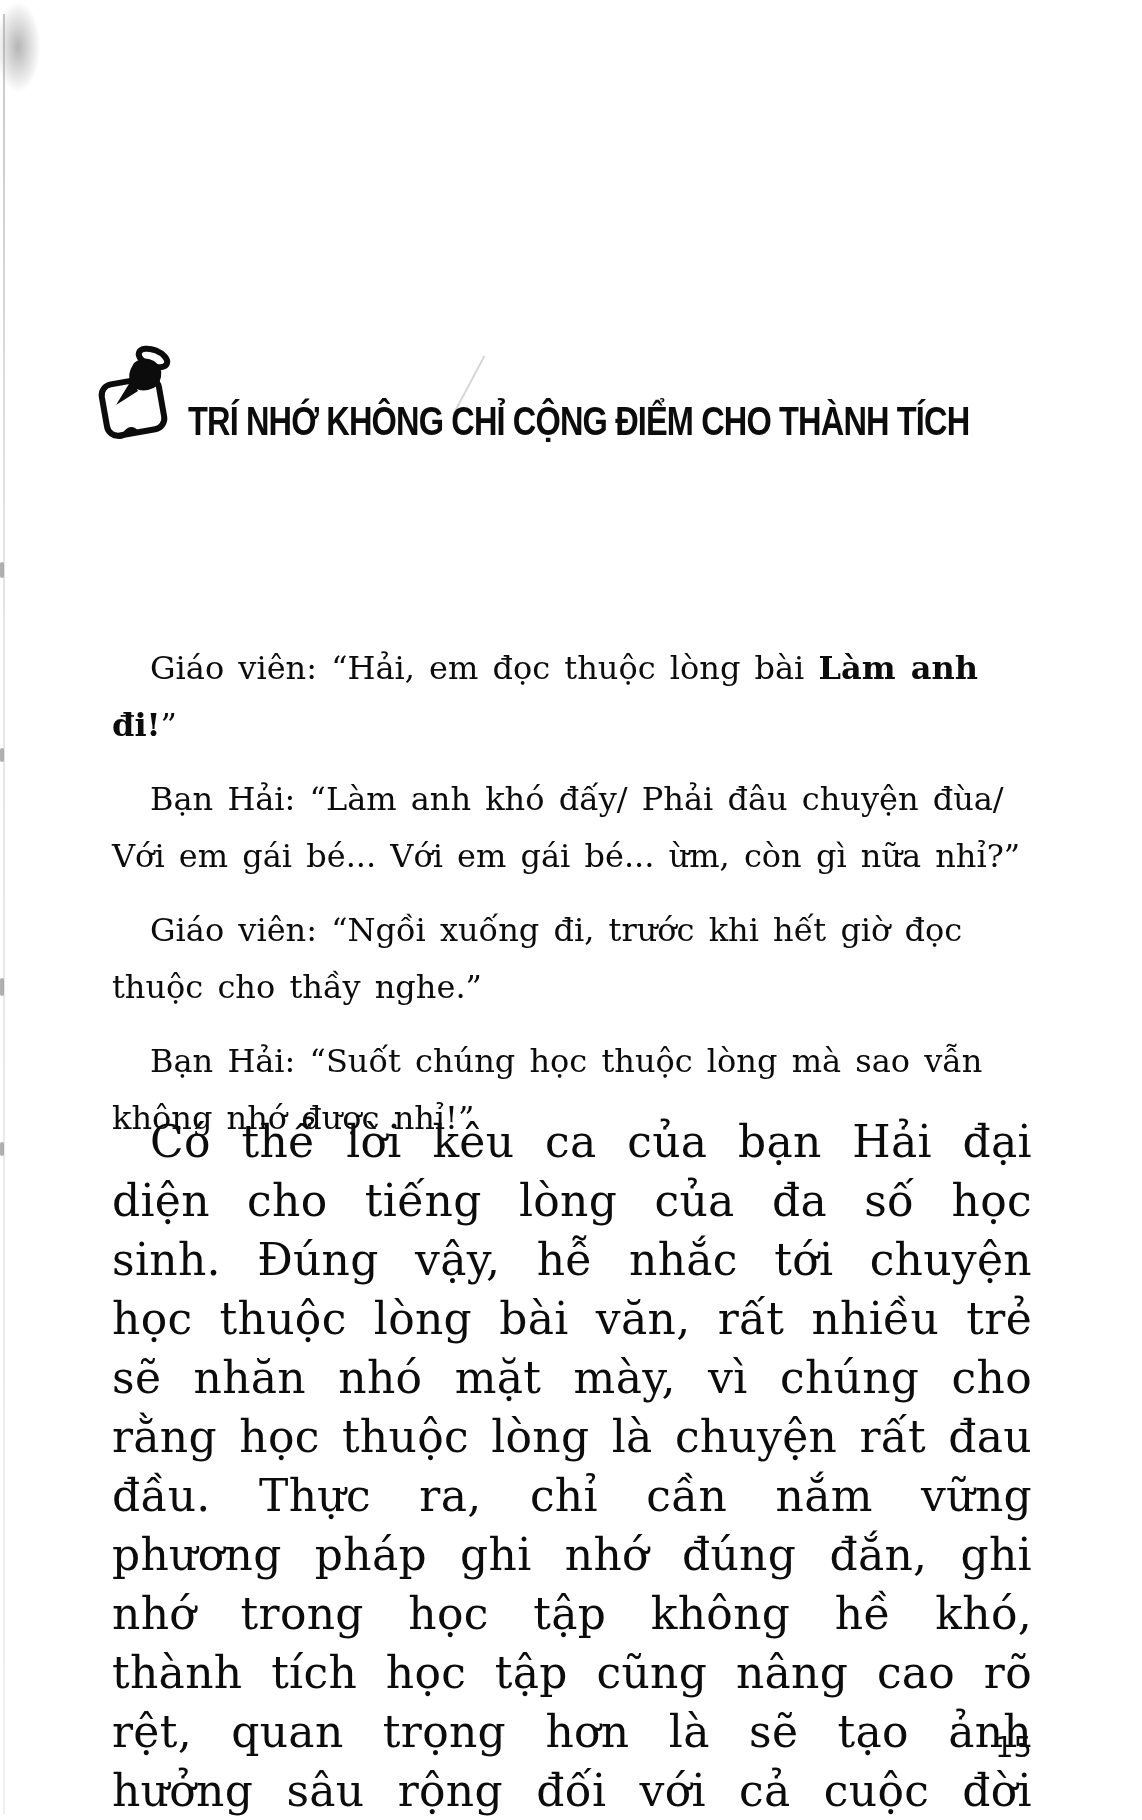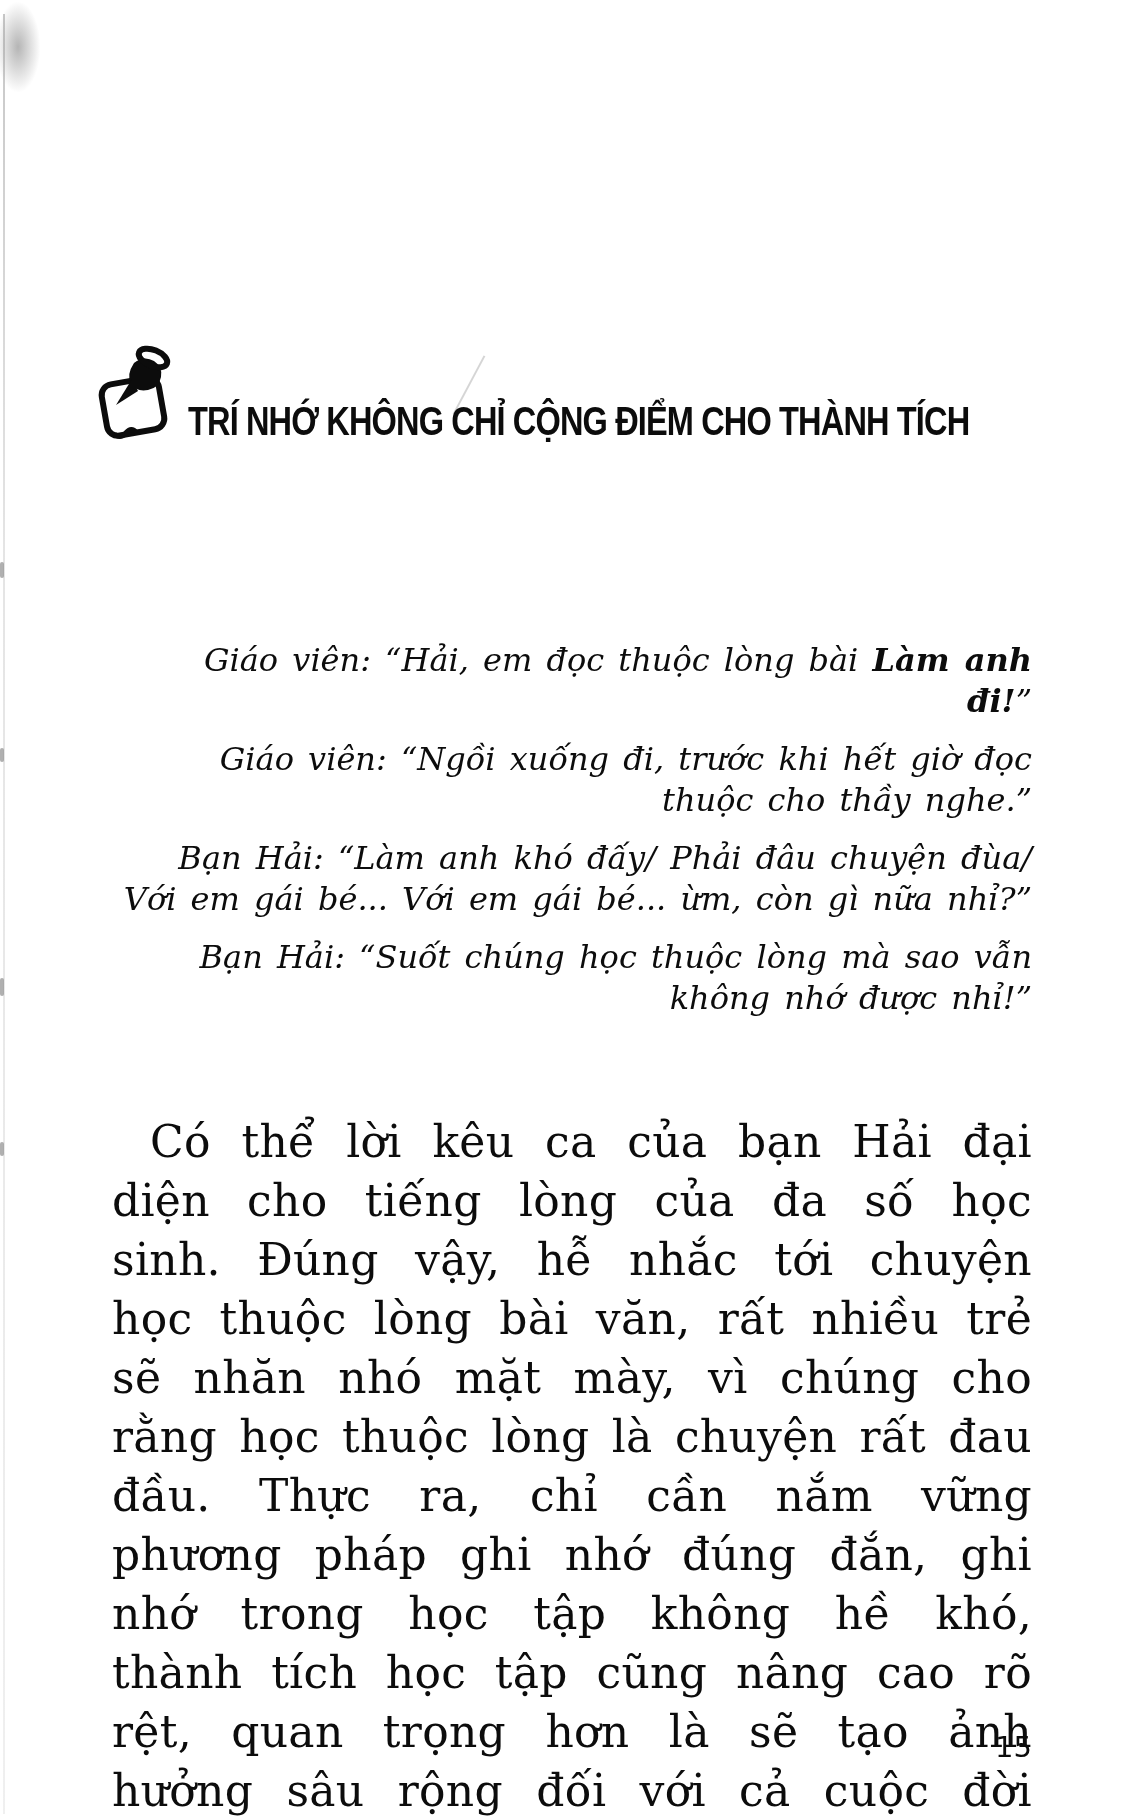--- a/index.html
+++ b/index.html
@@ -52,25 +52,23 @@
     margin-left: 4px;
     display: inline-block;
     transform: scale(0.88, 1.12);
     transform-origin: left bottom;
   }
 
   
   .dialogue-block {
     position: absolute; top: 640px; left: 112px; width: 920px;
     font-family: "DejaVu Serif", serif;
-    font-style: italic;
     font-size: 32px;
-    line-height: 41px;
+    line-height: 57px;
     word-spacing: 4px;
-    text-align: right;
   }
   .dialogue-block p { margin: 0 0 17px 0; text-indent: 38px; }
   .dialogue-bold { font-weight: bold; }
 
   
   .body-block {
     position: absolute; top: 1112px; left: 112px; width: 920px;
     font-family: "DejaVu Serif", serif;
     font-size: 44px;
     line-height: 59px;
@@ -115,22 +113,22 @@
         <path d="M36 34 L20 60 L42 46 Z" fill="#0c0c0c"></path>
 
         <ellipse cx="57" cy="13" rx="15" ry="8" fill="none" stroke="#0c0c0c" stroke-width="6" transform="rotate(22 57 13)"></ellipse>
       </svg>
     </span>
     <span class="heading-title">TRÍ NHỚ KHÔNG CHỈ CỘNG ĐIỂM CHO THÀNH TÍCH</span>
   </div>
 
   <div class="dialogue-block">
     <p><span>Giáo viên: “Hải, em đọc thuộc lòng bài </span><span class="dialogue-bold">Làm anh đi!</span><span>”</span></p>
+    <p><span>Bạn Hải: “Làm anh khó đấy/ Phải đâu chuyện đùa/ Với em gái bé... Với em gái bé... ừm, còn gì nữa nhỉ?”</span></p>
     <p><span>Giáo viên: “Ngồi xuống đi, trước khi hết giờ đọc thuộc cho thầy nghe.”</span></p>
-    <p><span>Bạn Hải: “Làm anh khó đấy/ Phải đâu chuyện đùa/ Với em gái bé... Với em gái bé... ừm, còn gì nữa nhỉ?”</span></p>
     <p><span>Bạn Hải: “Suốt chúng học thuộc lòng mà sao vẫn không nhớ được nhỉ!”</span></p>
   </div>
 
   <div class="body-block">
     <p>Có thể lời kêu ca của bạn Hải đại diện cho tiếng lòng của đa số học sinh. Đúng vậy, hễ nhắc tới chuyện học thuộc lòng bài văn, rất nhiều trẻ sẽ nhăn nhó mặt mày, vì chúng cho rằng học thuộc lòng là chuyện rất đau đầu. Thực ra, chỉ cần nắm vững phương pháp ghi nhớ đúng đắn, ghi nhớ trong học tập không hề khó, thành tích học tập cũng nâng cao rõ rệt, quan trọng hơn là sẽ tạo ảnh hưởng sâu rộng đối với cả cuộc đời trẻ.</p>
   </div>
 
   <div class="page-number">15</div>
 
 </div>

